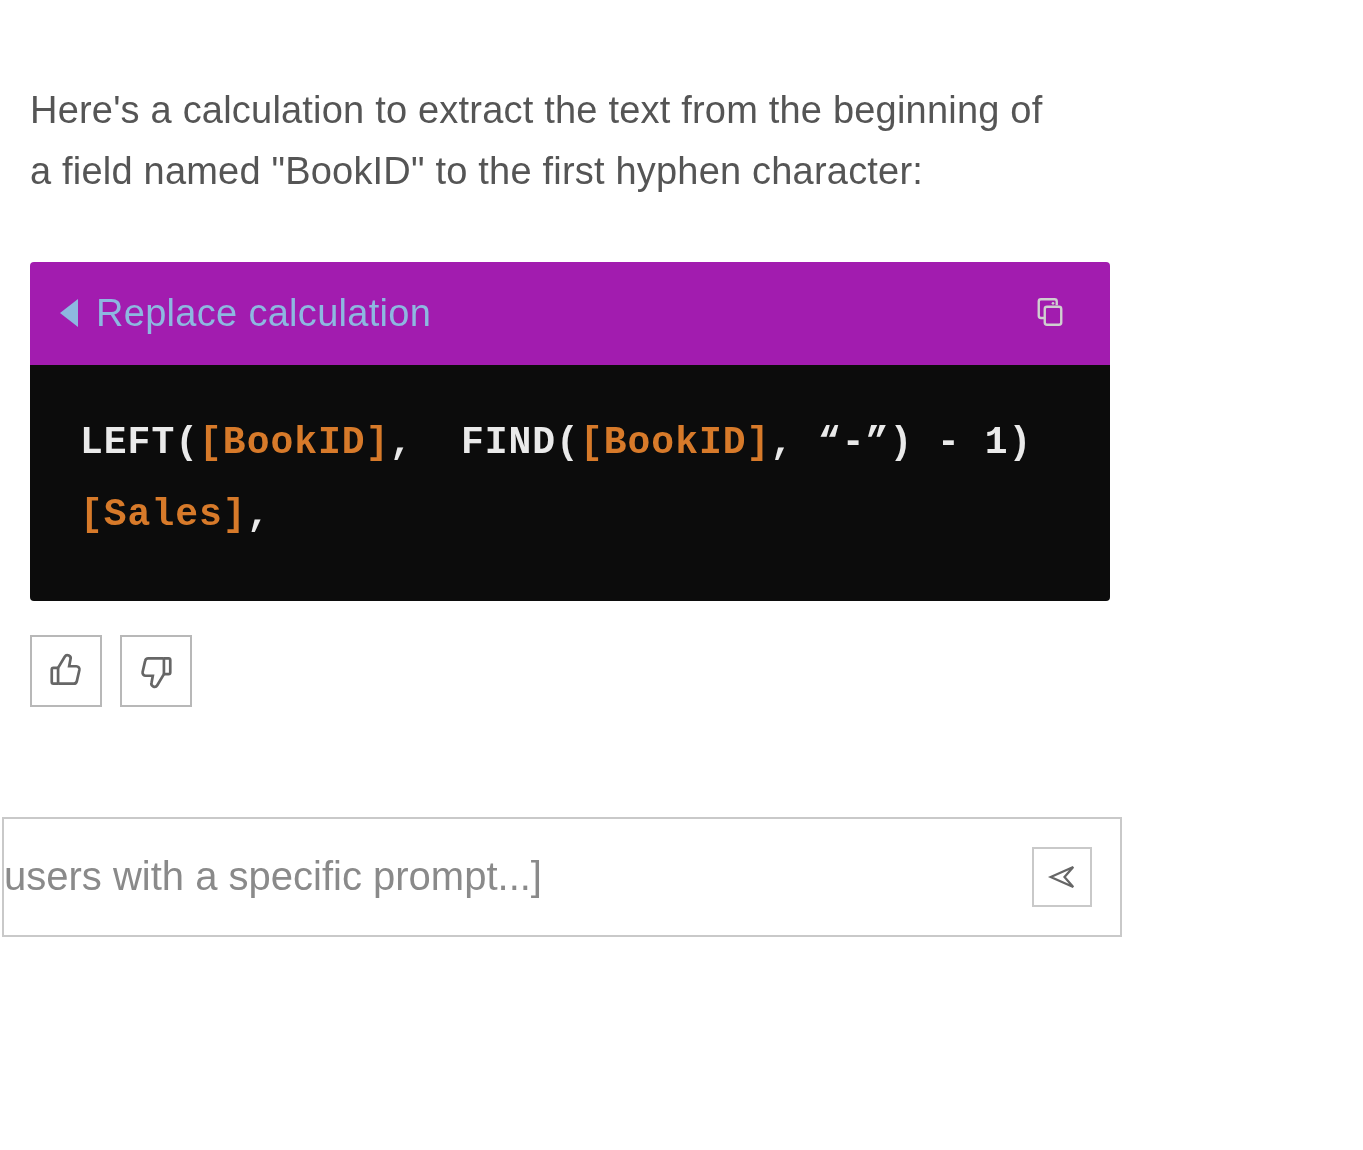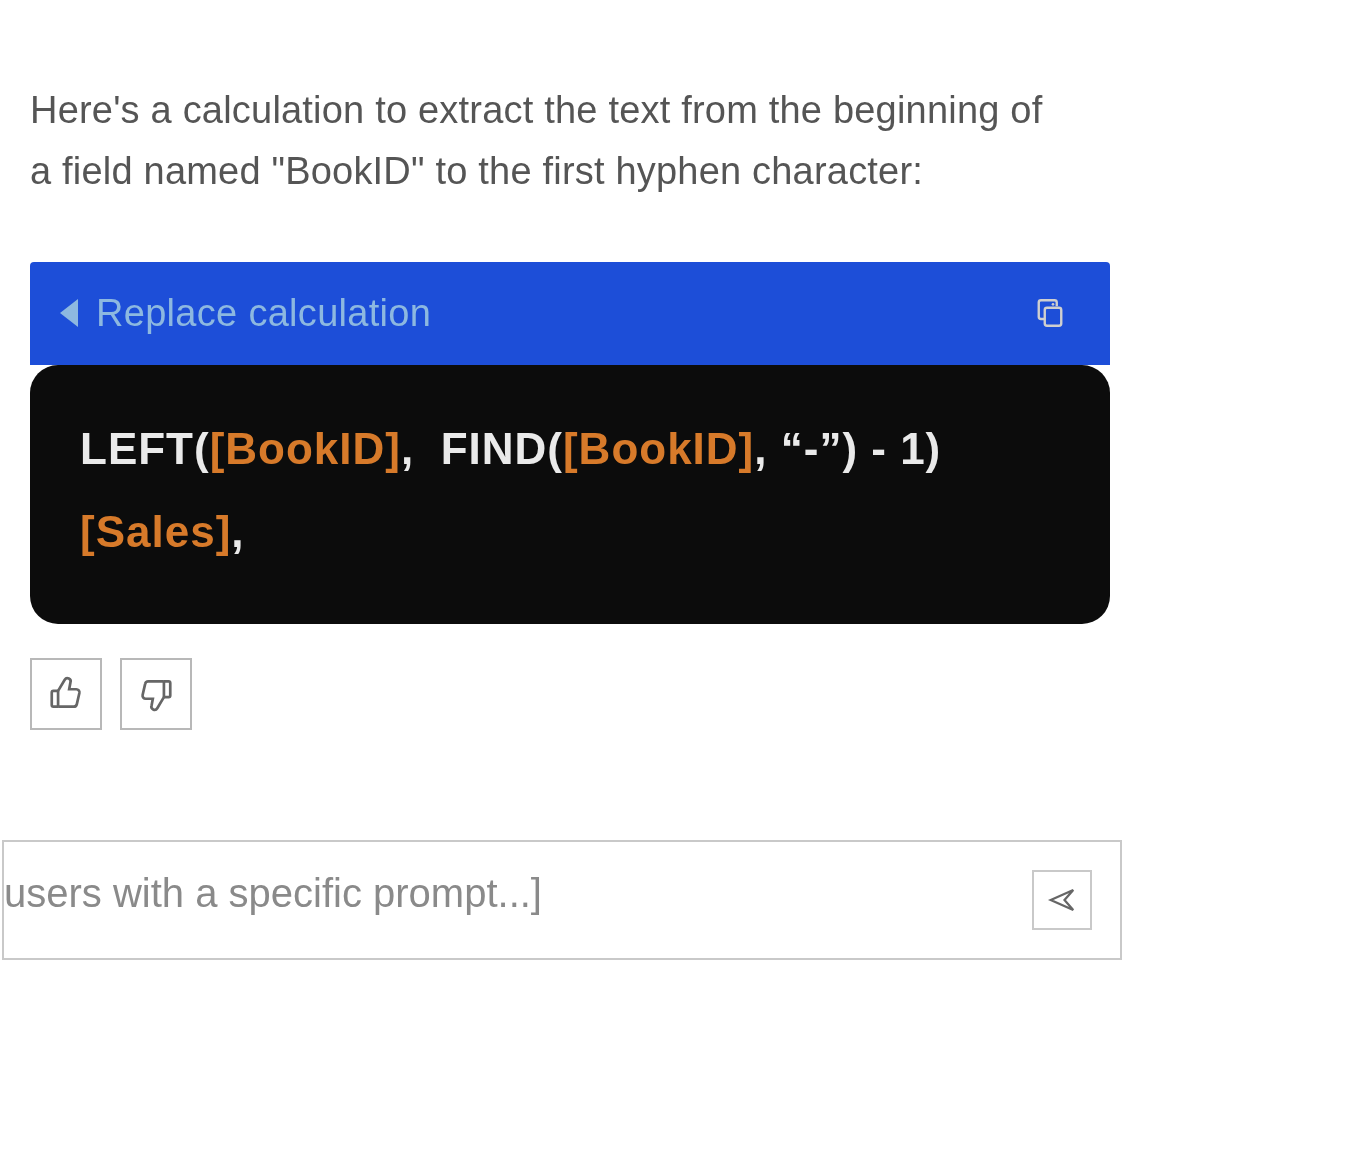--- a/index.html
+++ b/index.html
@@ -22,23 +22,23 @@
     letter-spacing: 0.2px;
   }
 
   .code-block {
     margin-top: 60px;
     width: 1080px;
     border-radius: 4px;
     overflow: hidden;
   }
   .code-header {
-    background: #1d4ed8;
+    background: #a21caf;
     display: flex;
-    align-items: center;
+    align-items: flex-start;
     justify-content: space-between;
     padding: 30px 40px 30px 30px;
   }
   .replace-btn {
     display: inline-flex;
     align-items: center;
     gap: 18px;
     color: #8db8e0;
     font-size: 38px;
     background: none;
@@ -62,29 +62,28 @@
     justify-content: center;
     width: 40px;
     height: 40px;
     cursor: pointer;
   }
   .copy-icon svg { width: 36px; height: 36px; }
 
   .code-body {
     background: #0c0c0c;
     padding: 42px 40px 50px 50px;
-    font-family: Liberation Sans, sans-serif;
-    font-size: 44px;
+    font-family: Liberation Mono, monospace;
+    font-size: 38px;
     line-height: 1.9;
     color: #eaeaea;
     white-space: pre-wrap;
     word-break: break-word;
     font-weight: bold;
     letter-spacing: 1px;
-    border-radius: 28px;
   }
   .tok-fn  { color: #eaeaea; }
   .tok-fld { color: #d77a2a; }
   .tok-op  { color: #eaeaea; }
 
   .feedback-row {
     margin-top: 34px;
     display: flex;
     gap: 18px;
   }
@@ -97,21 +96,21 @@
     align-items: center;
     justify-content: center;
     cursor: pointer;
     color: #666;
   }
   .fb-btn svg { width: 38px; height: 38px; }
 
   .input-row {
     margin-top: 110px;
     display: flex;
-    align-items: flex-start;
+    align-items: center;
     border: 2px solid #c9c9c9;
     padding: 28px 28px 28px 0;
     width: 1120px;
     margin-left: -28px;
   }
   .prompt-input {
     flex: 1;
     border: none;
     outline: none;
     font-size: 40px;

